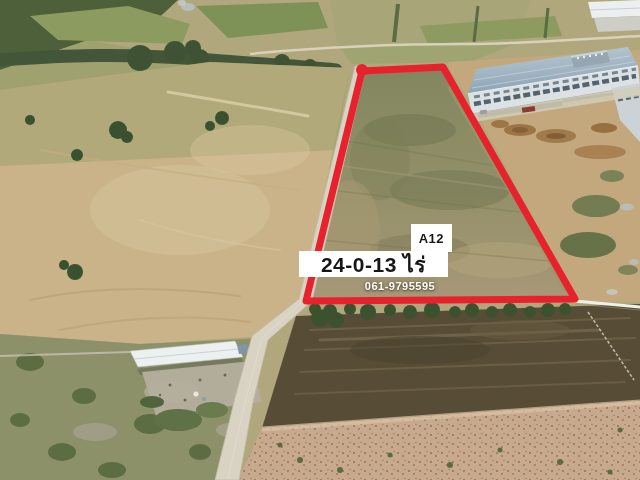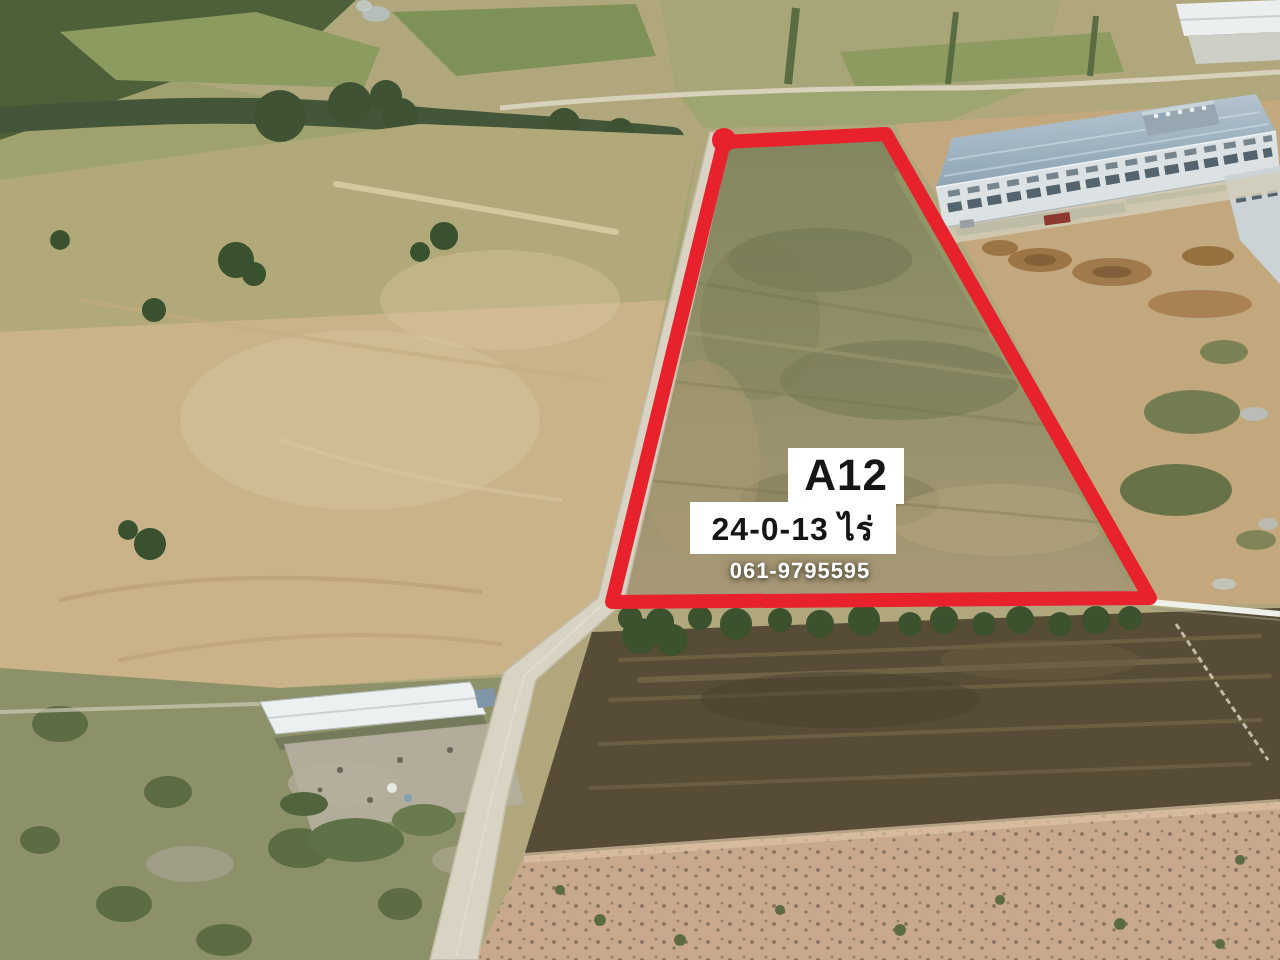--- a/index.html
+++ b/index.html
@@ -6,22 +6,22 @@
   #photo{
     position:relative;width:640px;height:480px;overflow:hidden;
     font-family:"Liberation Sans","DejaVu Sans",sans-serif;
   }
   #photo svg{position:absolute;left:0;top:0;display:block;}
   .label-box{
     position:absolute;display:flex;align-items:center;justify-content:center;
     background:var(--label-bg,#fff);color:var(--label-fg,#161616);
     font-weight:bold;letter-spacing:.5px;white-space:nowrap;
   }
-  #plot-id-label{right:188px;top:224px;height:28px;padding:0 8px;font-size:22px;}
-  #area-size-label{right:192px;top:251px;height:26px;padding:0 11px;font-size:16px;}
+  #plot-id-label{right:188px;top:224px;height:28px;padding:0 8px;font-size:13px;}
+  #area-size-label{right:192px;top:251px;height:26px;padding:0 22px;font-size:21px;}
   #phone-number-label{
     position:absolute;left:340px;top:278px;width:120px;height:16px;
     display:flex;align-items:center;justify-content:center;
     color:var(--phone-fg,#fff);font-size:11px;font-weight:bold;letter-spacing:.5px;
     text-shadow:0 1px 2px rgba(40,35,25,.65),0 0 4px rgba(40,35,25,.45);
   }
 </style>
 </head>
 <body>
 

